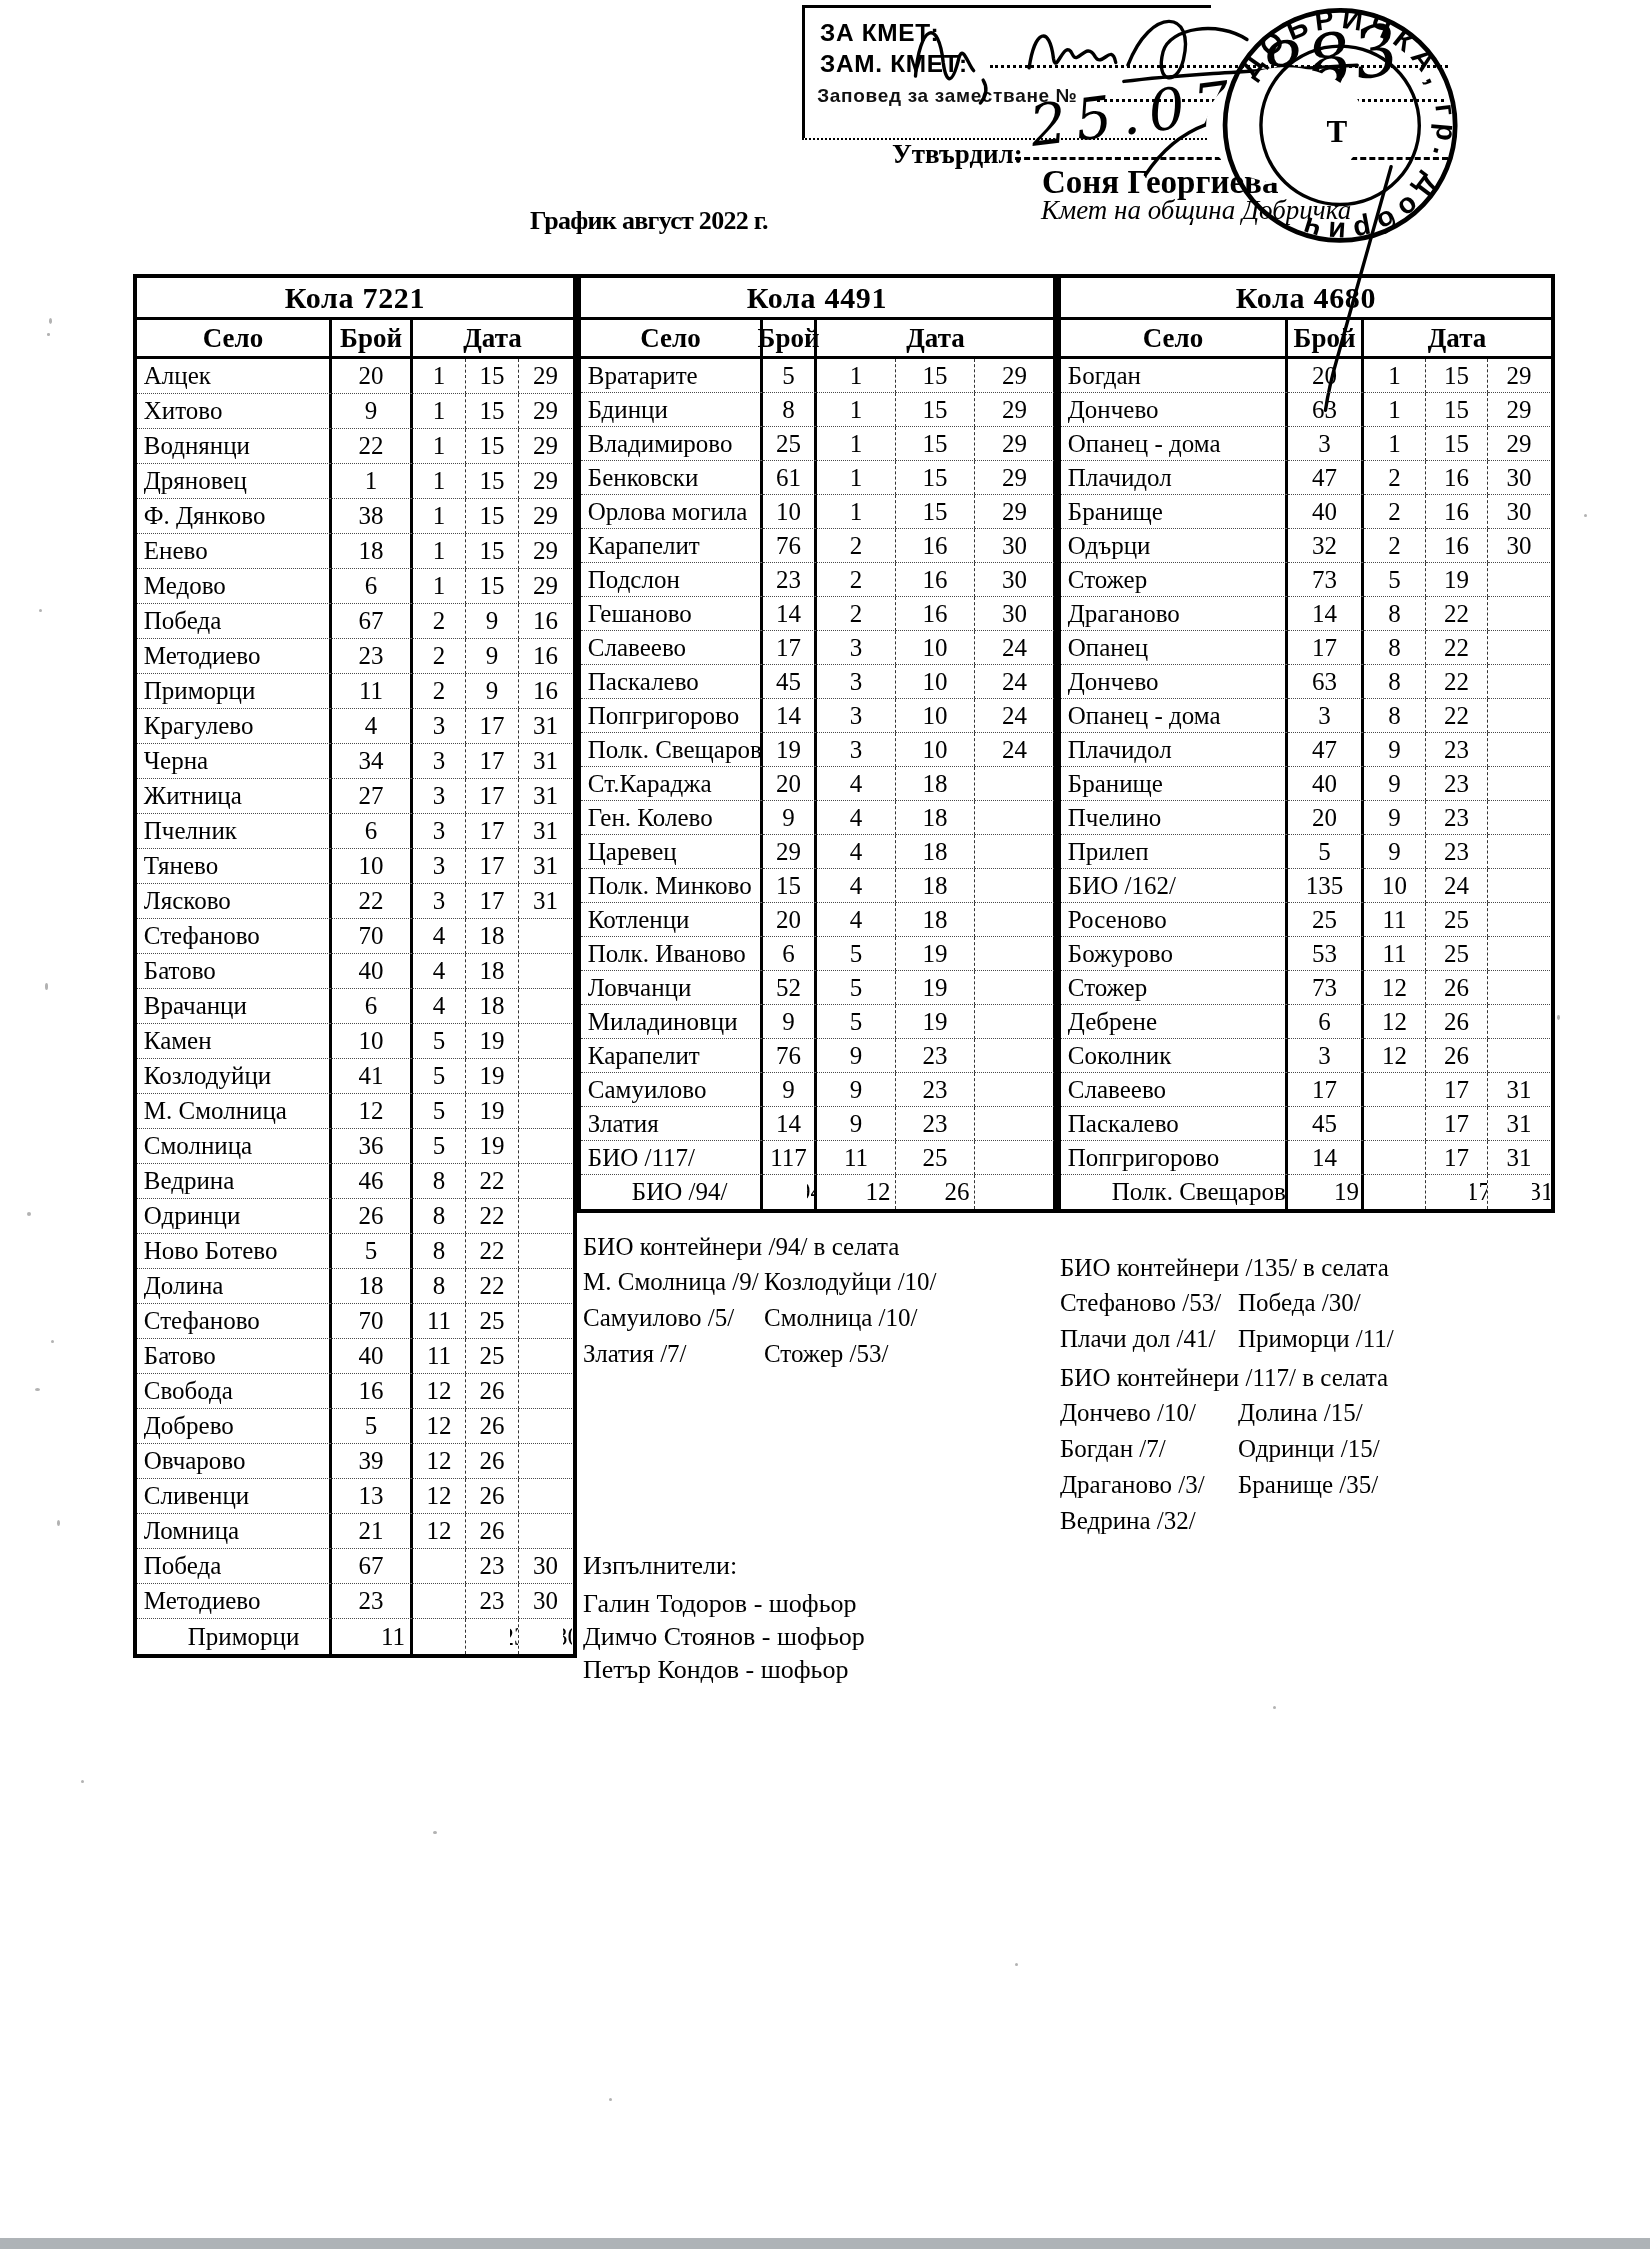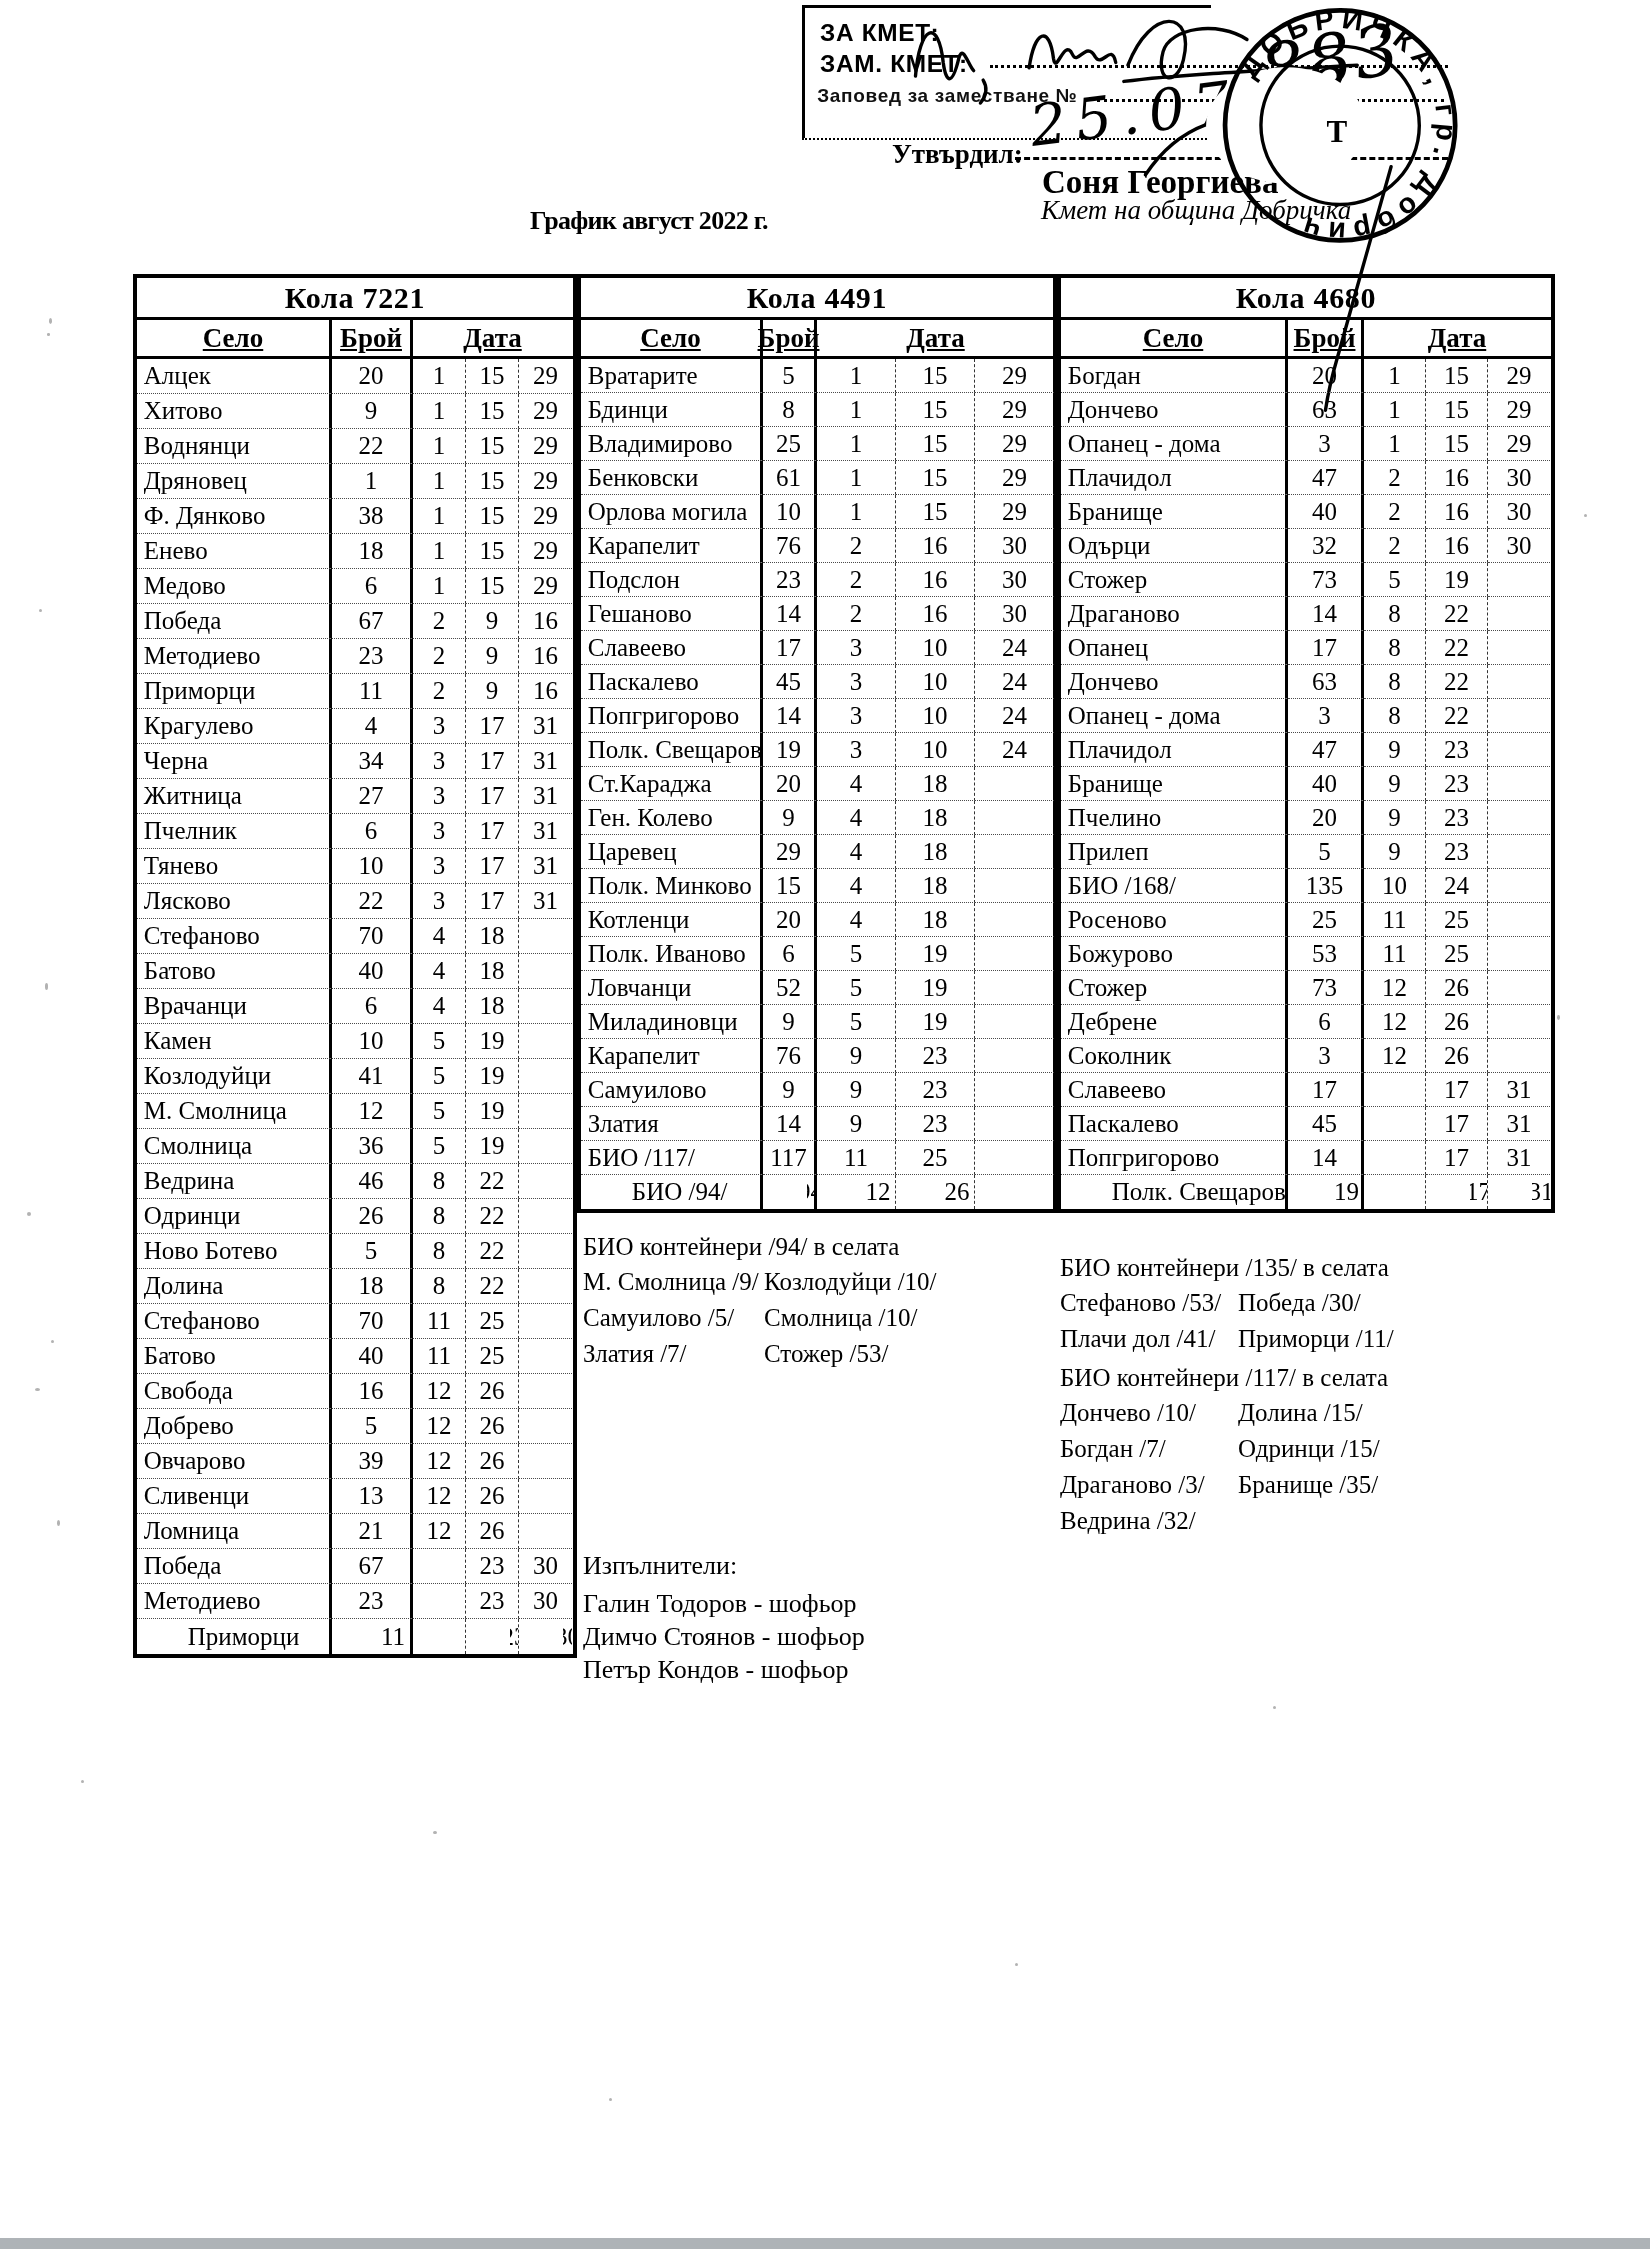--- a/index.html
+++ b/index.html
@@ -38,21 +38,21 @@
   .approver-title{position:absolute;left:1041px;top:195px;font-size:27px;font-style:italic;white-space:nowrap;}
   svg.overlay{position:absolute;pointer-events:none;}
   
   .tsection{
     position:absolute;top:274px;border:4.1px solid #000;background:transparent;box-sizing:border-box;
   }
   .car-header{
     height:39px;border-bottom:3.4px solid #000;display:flex;align-items:center;justify-content:center;
     font-size:30px;font-weight:bold;letter-spacing:0.7px;
   }
-  .cols-header{display:grid;height:36px;border-bottom:3.4px solid #000;text-decoration:underline;}
+  .cols-header{display:grid;height:36px;border-bottom:3.4px solid #000;}
   .cols-header .hcell{
     display:flex;align-items:center;justify-content:center;
     font-size:27px;font-weight:bold;box-sizing:border-box;
   }
   .hcell.h-village{border-right:3.4px solid #000;}
   .hcell.h-count{border-right:3.4px solid #000;}
   .rows{display:block;}
   .trow{display:grid;box-sizing:border-box;}
   .trow .tcell{
     display:flex;align-items:center;box-sizing:border-box;
@@ -706,21 +706,21 @@
           <div class="tcell c-d3"></div>
         </div>
         <div class="trow">
           <div class="tcell c-village">Прилеп</div>
           <div class="tcell c-count">5</div>
           <div class="tcell c-d1">9</div>
           <div class="tcell c-d2">23</div>
           <div class="tcell c-d3"></div>
         </div>
         <div class="trow">
-          <div class="tcell c-village">БИО /168/</div>
+          <div class="tcell c-village">БИО /162/</div>
           <div class="tcell c-count">135</div>
           <div class="tcell c-d1">10</div>
           <div class="tcell c-d2">24</div>
           <div class="tcell c-d3"></div>
         </div>
         <div class="trow">
           <div class="tcell c-village">Росеново</div>
           <div class="tcell c-count">25</div>
           <div class="tcell c-d1">11</div>
           <div class="tcell c-d2">25</div>

